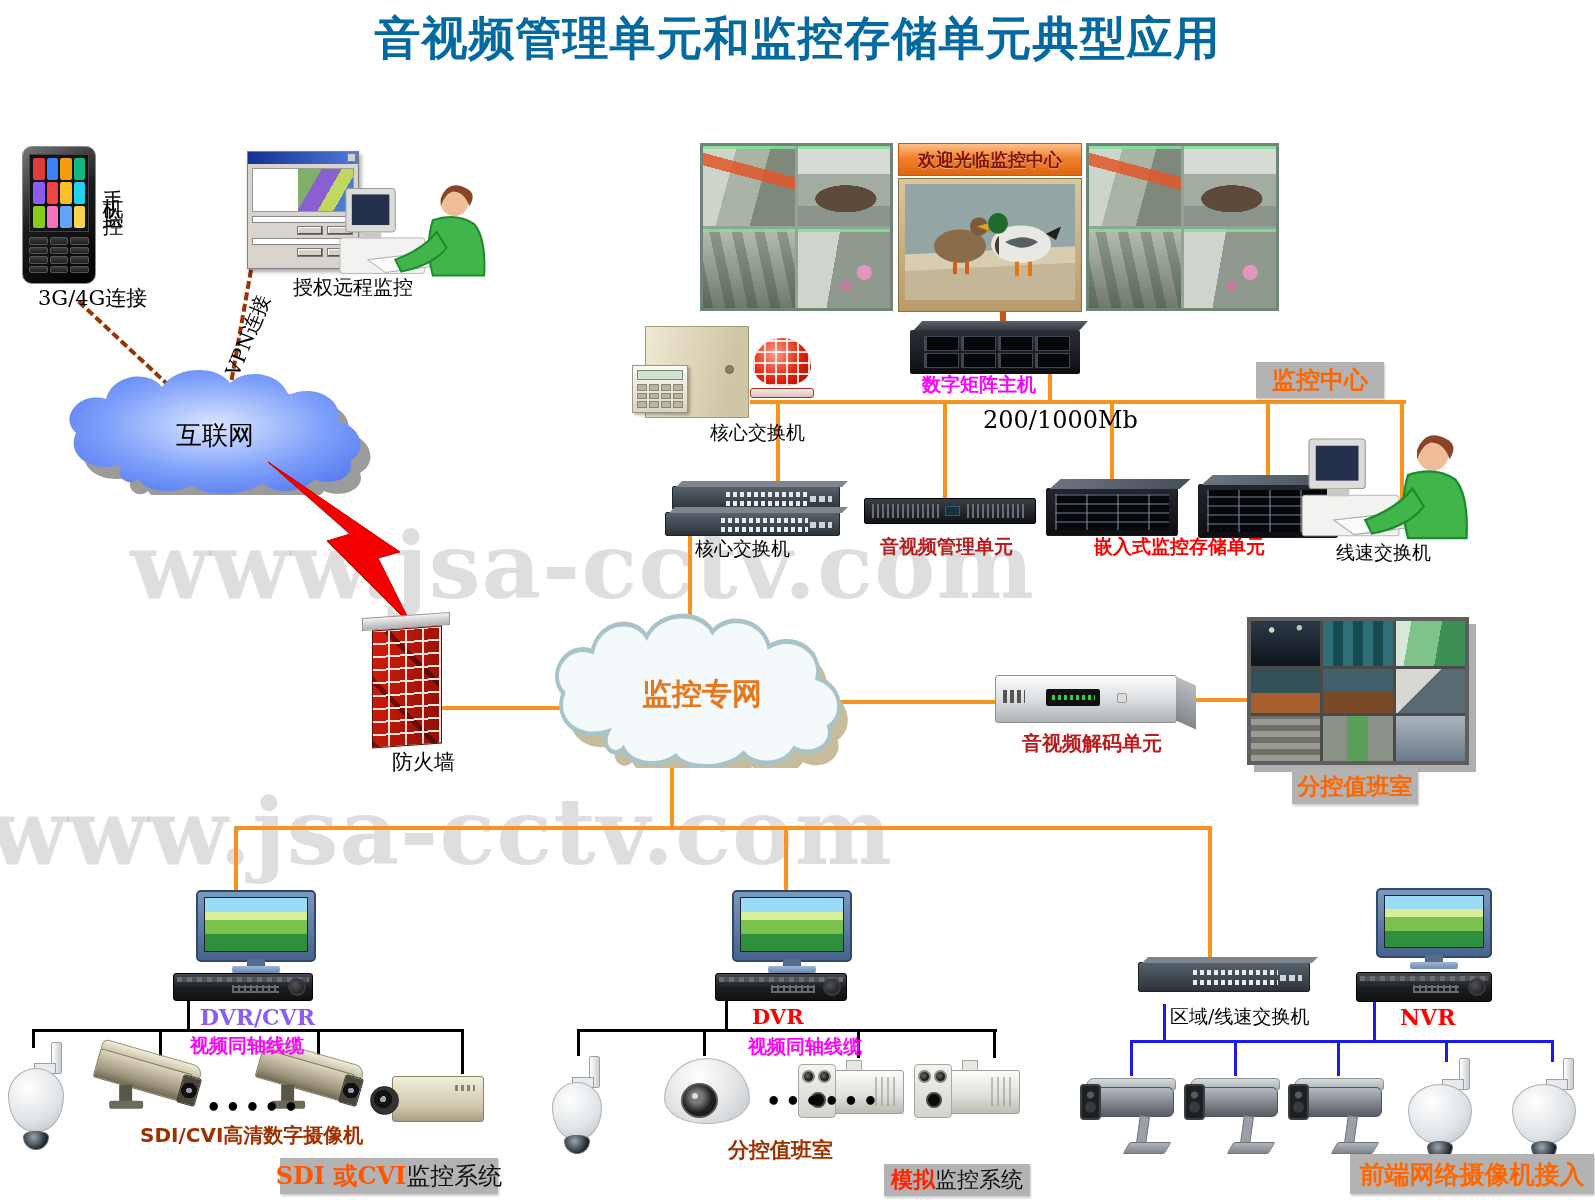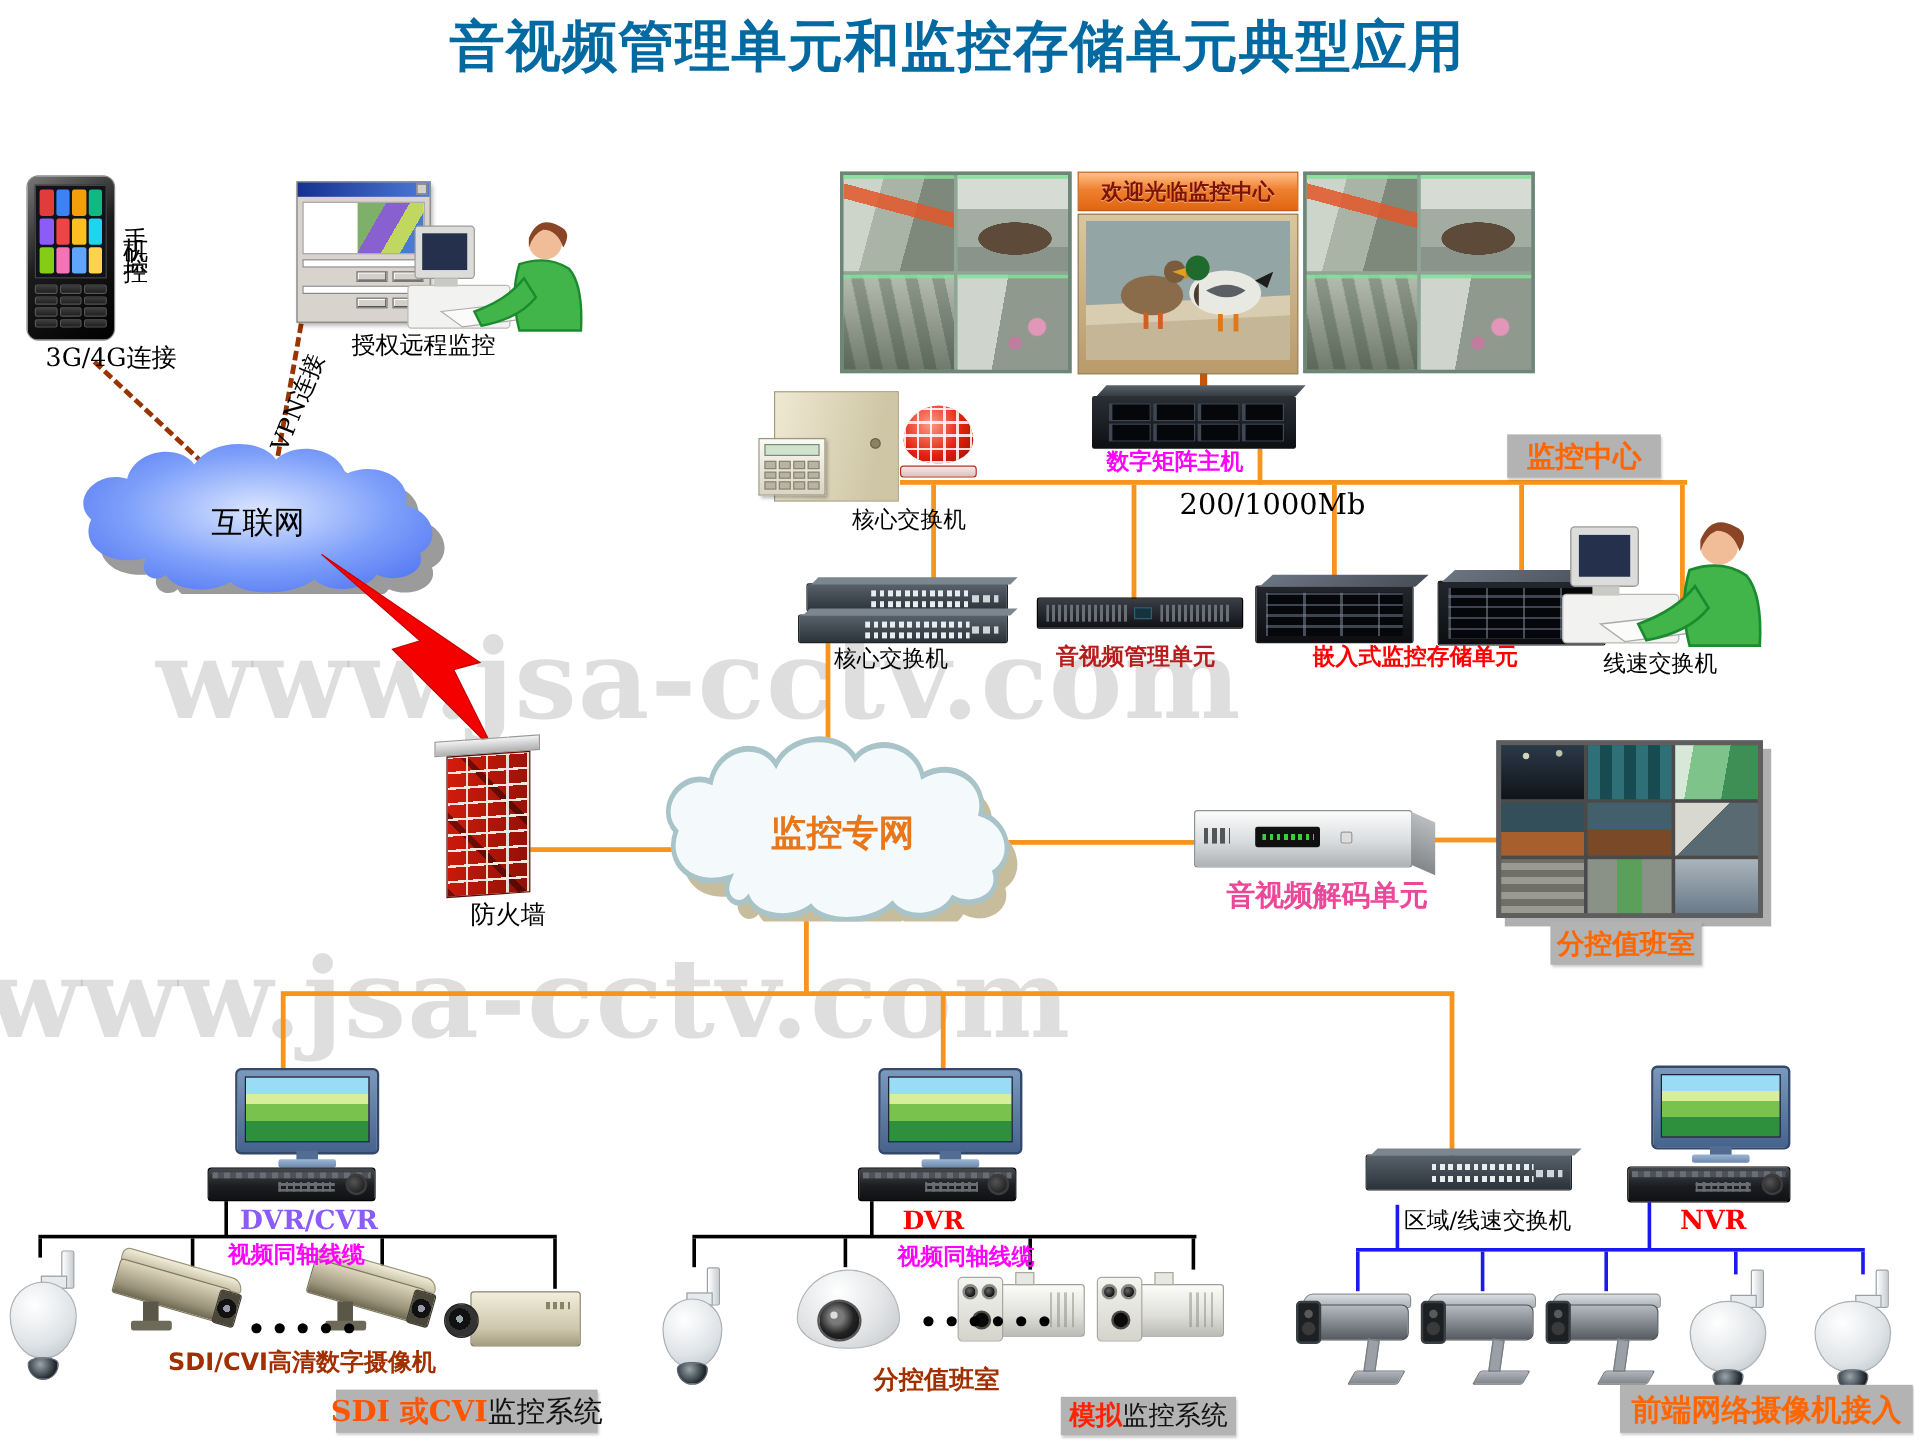--- a/index.html
+++ b/index.html
@@ -477,21 +477,21 @@
   <div class="ln o" style="left:840px;top:700px;width:158px;height:4px;"></div>
   <div class="ln o" style="left:670px;top:754px;width:4px;height:74px;"></div>
 
   <div class="abs dec">
     <div class="logo"></div>
       <div class="lcd">
         <i></i>
       </div>
       <div class="btn"></div>
   </div>
-  <div class="lbl" style="left:1022px;top:730px;font-size:24px;font-weight:bold;color:#ec4899;">音视频解码单元</div>
+  <div class="lbl" style="left:1022px;top:730px;font-size:20px;font-weight:bold;color:#b91c1c;">音视频解码单元</div>
   <div class="ln o" style="left:1177px;top:698px;width:74px;height:4px;"></div>
   <div class="abs wall">
     <div class="w1"></div>
       <div class="w2"></div>
       <div class="w3"></div>
     <div class="w4"></div>
       <div class="w5"></div>
       <div class="w6"></div>
     <div class="w7"></div>
       <div class="w8"></div>

